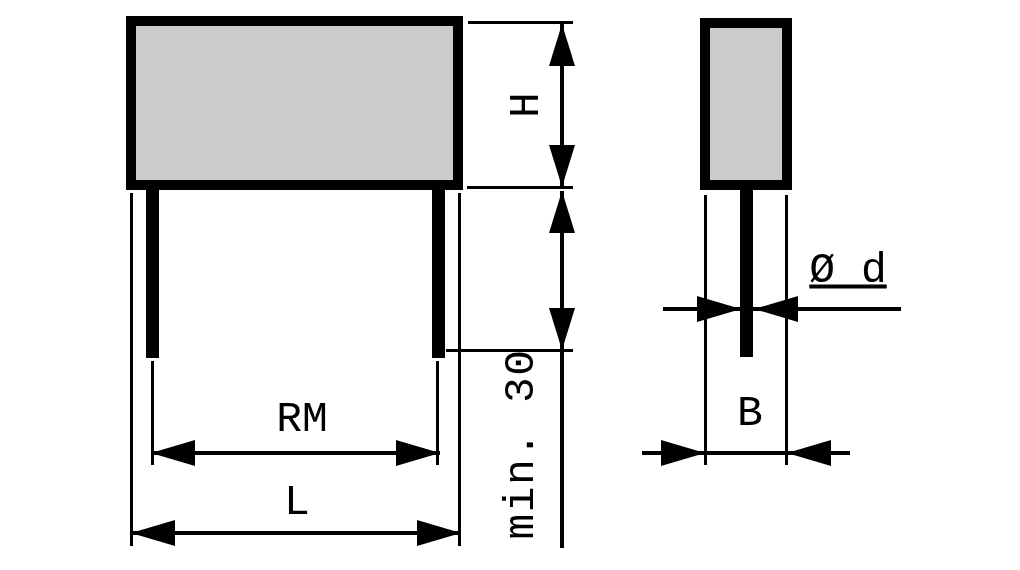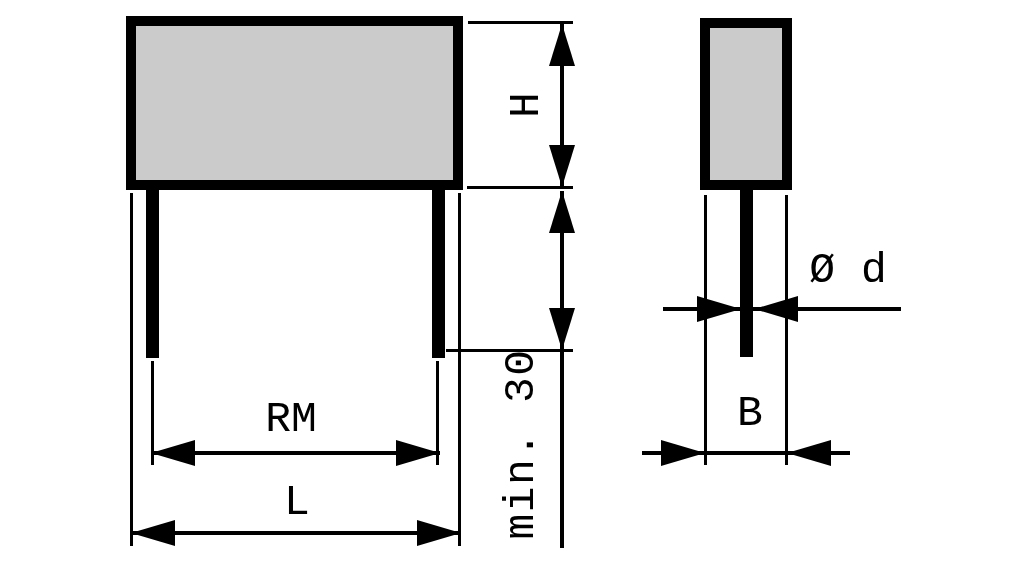--- a/index.html
+++ b/index.html
@@ -54,21 +54,21 @@
 
     <div class="line" style="left:130px; top:193px; width:3px; height:353px;"></div>
     <div class="line" style="left:458px; top:193px; width:3px; height:353px;"></div>
 
     <div class="line" style="left:151px; top:361px; width:3px; height:104px;"></div>
     <div class="line" style="left:436px; top:361px; width:3px; height:104px;"></div>
 
     <div class="line" style="left:151px; top:451px; width:289px; height:4px;"></div>
     <div class="arr a-left" style="left:151px; top:440px;"></div>
     <div class="arr a-right" style="left:396px; top:440px;"></div>
-    <div class="dim-label" style="left:291px; top:419px;">RM</div>
+    <div class="dim-label" style="left:302px; top:419px;">RM</div>
 
     <div class="line" style="left:131px; top:531px; width:330px; height:4px;"></div>
     <div class="arr a-left" style="left:131px; top:520px;"></div>
     <div class="arr a-right" style="left:417px; top:520px;"></div>
     <div class="dim-label" style="left:297px; top:502px;">L</div>
   </div>
 
   <div>
     <div class="line" style="left:468px; top:21px; width:105px; height:3px;"></div>
     <div class="line" style="left:467px; top:186px; width:106px; height:3px;"></div>
@@ -89,21 +89,21 @@
     <div class="line" style="left:740px; top:186px; width:13px; height:171px;"></div>
     <div class="comp-body" style="left:700px; top:18px; width:92px; height:172px;"></div>
 
     <div class="line" style="left:704px; top:195px; width:3px; height:270px;"></div>
     <div class="line" style="left:785px; top:195px; width:3px; height:270px;"></div>
 
     <div class="line" style="left:663px; top:307px; width:80px; height:4px;"></div>
     <div class="line" style="left:752px; top:307px; width:149px; height:4px;"></div>
     <div class="arr a-right" style="left:697px; top:296px;"></div>
     <div class="arr a-left" style="left:754px; top:296px;"></div>
-    <div class="dim-label" style="left:848px; top:270px;">Ø d</div>
+    <div class="dim-label" style="left:848px; top:270px;text-decoration:underline;">Ø d</div>
 
     <div class="line" style="left:642px; top:451px; width:208px; height:4px;"></div>
     <div class="arr a-right" style="left:661px; top:440px;"></div>
     <div class="arr a-left" style="left:787px; top:440px;"></div>
     <div class="dim-label" style="left:750px; top:413px;">B</div>
   </div>
 
 </div>
 
 </body></html>

